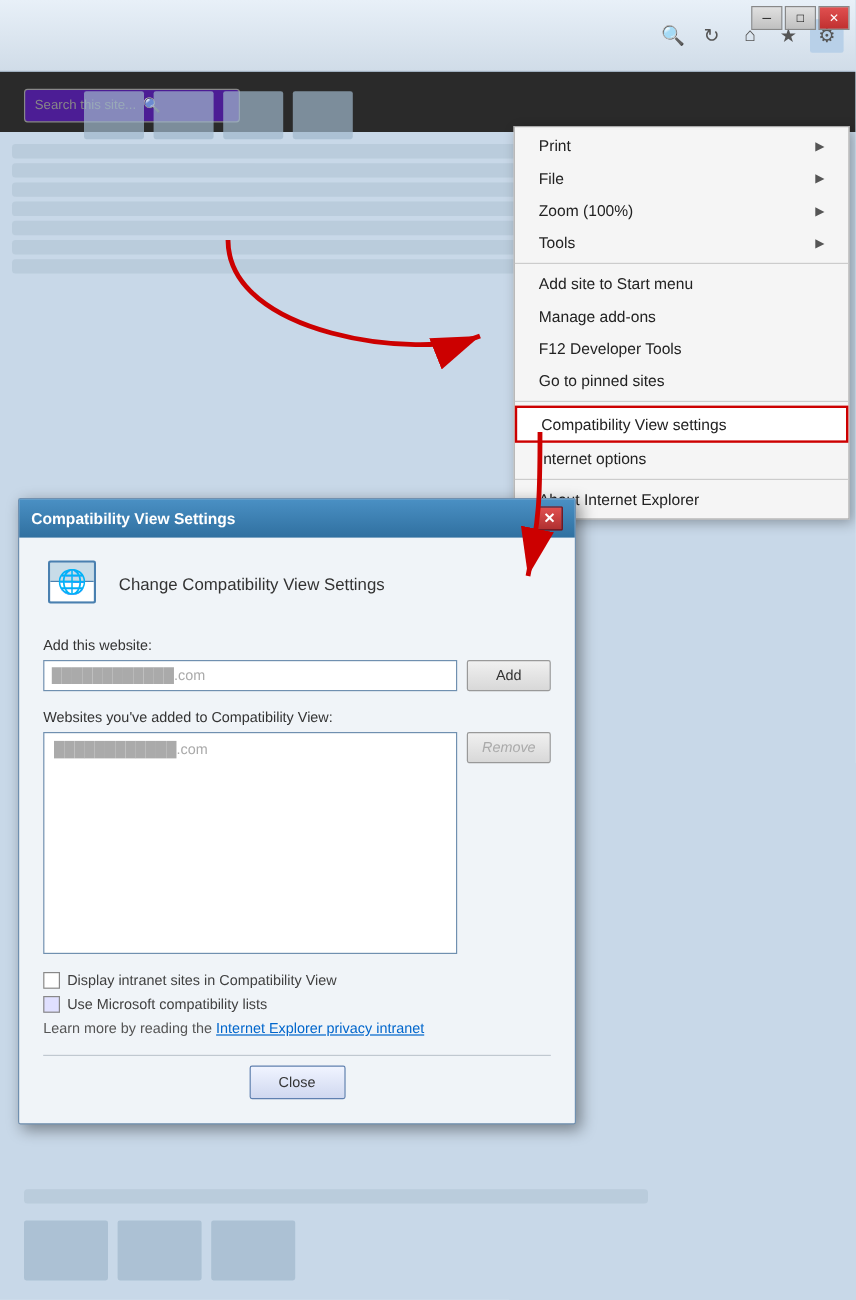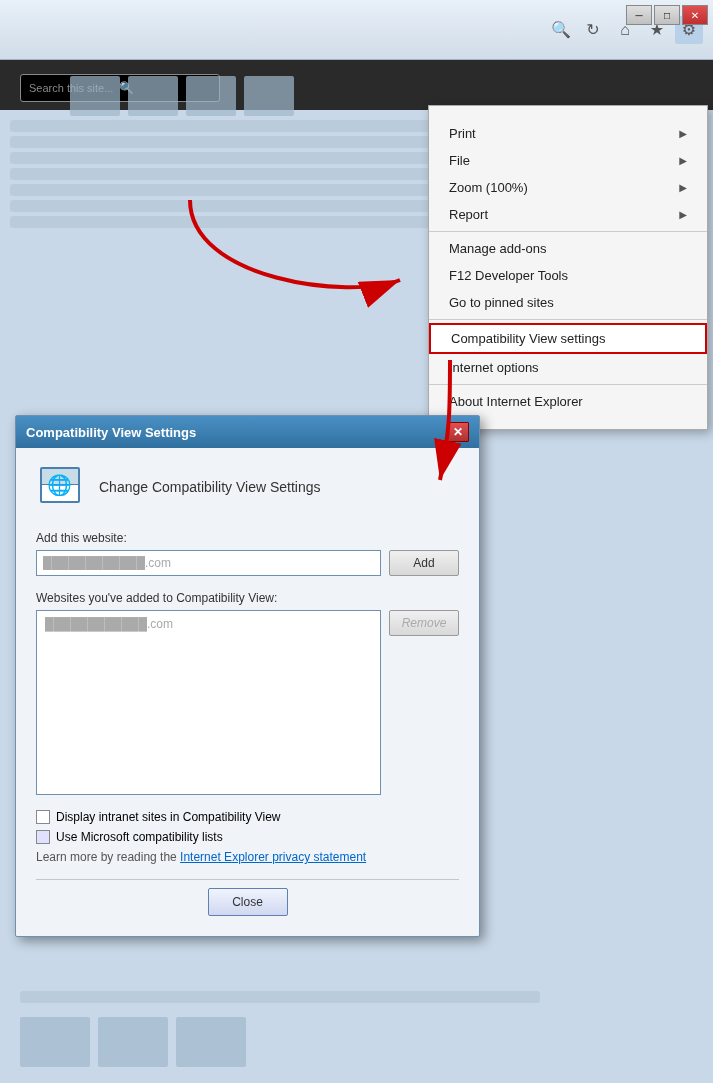--- a/index.html
+++ b/index.html
@@ -95,23 +95,23 @@
     .page-nav-bar {
       width: 100%;
       height: 50px;
       background: #2a2a2a;
       display: flex;
       align-items: center;
       padding: 0 10px;
     }
 
     .search-box {
-      width: 200px;
+      width: 180px;
       height: 28px;
-      background: #000000;
+      background: #4c1d95;
       border: 1px solid #888;
       border-radius: 3px;
       display: flex;
       align-items: center;
       padding: 0 8px;
       color: #888;
       font-size: 12px;
       gap: 6px;
     }
 
@@ -145,21 +145,21 @@
     
     .dropdown-menu {
       position: absolute;
       top: 45px;
       right: 5px;
       width: 280px;
       background: #f5f5f5;
       border: 1px solid #aaa;
       box-shadow: 3px 3px 10px rgba(0,0,0,0.3);
       z-index: 100;
-      padding: 14px 0;
+      padding: 2px 0;
     }
 
     .menu-item {
       padding: 6px 20px;
       cursor: pointer;
       display: flex;
       align-items: center;
       justify-content: space-between;
       color: #222;
       font-size: 13px;
@@ -389,21 +389,21 @@
     .cv-checkbox {
       width: 14px;
       height: 14px;
       border: 1px solid #888;
       background: white;
       flex-shrink: 0;
     }
 
     .cv-checkbox-label {
       font-size: 12px;
-      color: #000000;
+      color: #404040;
     }
 
     .cv-link-row {
       margin-bottom: 15px;
       font-size: 12px;
       color: #555;
     }
 
     .cv-link {
       color: #0066cc;
@@ -527,25 +527,28 @@
         <span>File</span>
         <span class="arrow">▶</span>
       </div>
 
       <div class="menu-item">
         <span>Zoom (100%)</span>
         <span class="arrow">▶</span>
       </div>
 
       <div class="menu-item">
-        <span>Report</span>
+        <span>Tools</span>
         <span class="arrow">▶</span>
       </div>
       <div class="menu-divider"></div>
 
+      <div class="menu-item">
+        <span>Add site to Start menu</span>
+      </div>
 
 
       <div class="menu-item">
         <span>Manage add-ons</span>
       </div>
 
       <div class="menu-item">
         <span>F12 Developer Tools</span>
       </div>
 
@@ -607,21 +610,21 @@
           <div class="cv-checkbox"></div>
           <span class="cv-checkbox-label">Display intranet sites in Compatibility View</span>
         </div>
         <div class="cv-checkbox-row">
           <div class="cv-checkbox" style="background:#e0e0ff;"></div>
           <span class="cv-checkbox-label">Use Microsoft compatibility lists</span>
         </div>
 
         <div class="cv-link-row">
           <span>Learn more by reading the </span>
-          <a class="cv-link">Internet Explorer privacy statement</a>
+          <a class="cv-link">Internet Explorer privacy intranet</a>
         </div>
 
         <div class="cv-footer">
           <div class="cv-close-btn">Close</div>
         </div>
       </div>
     </div>
 
   </div>
 </div>

